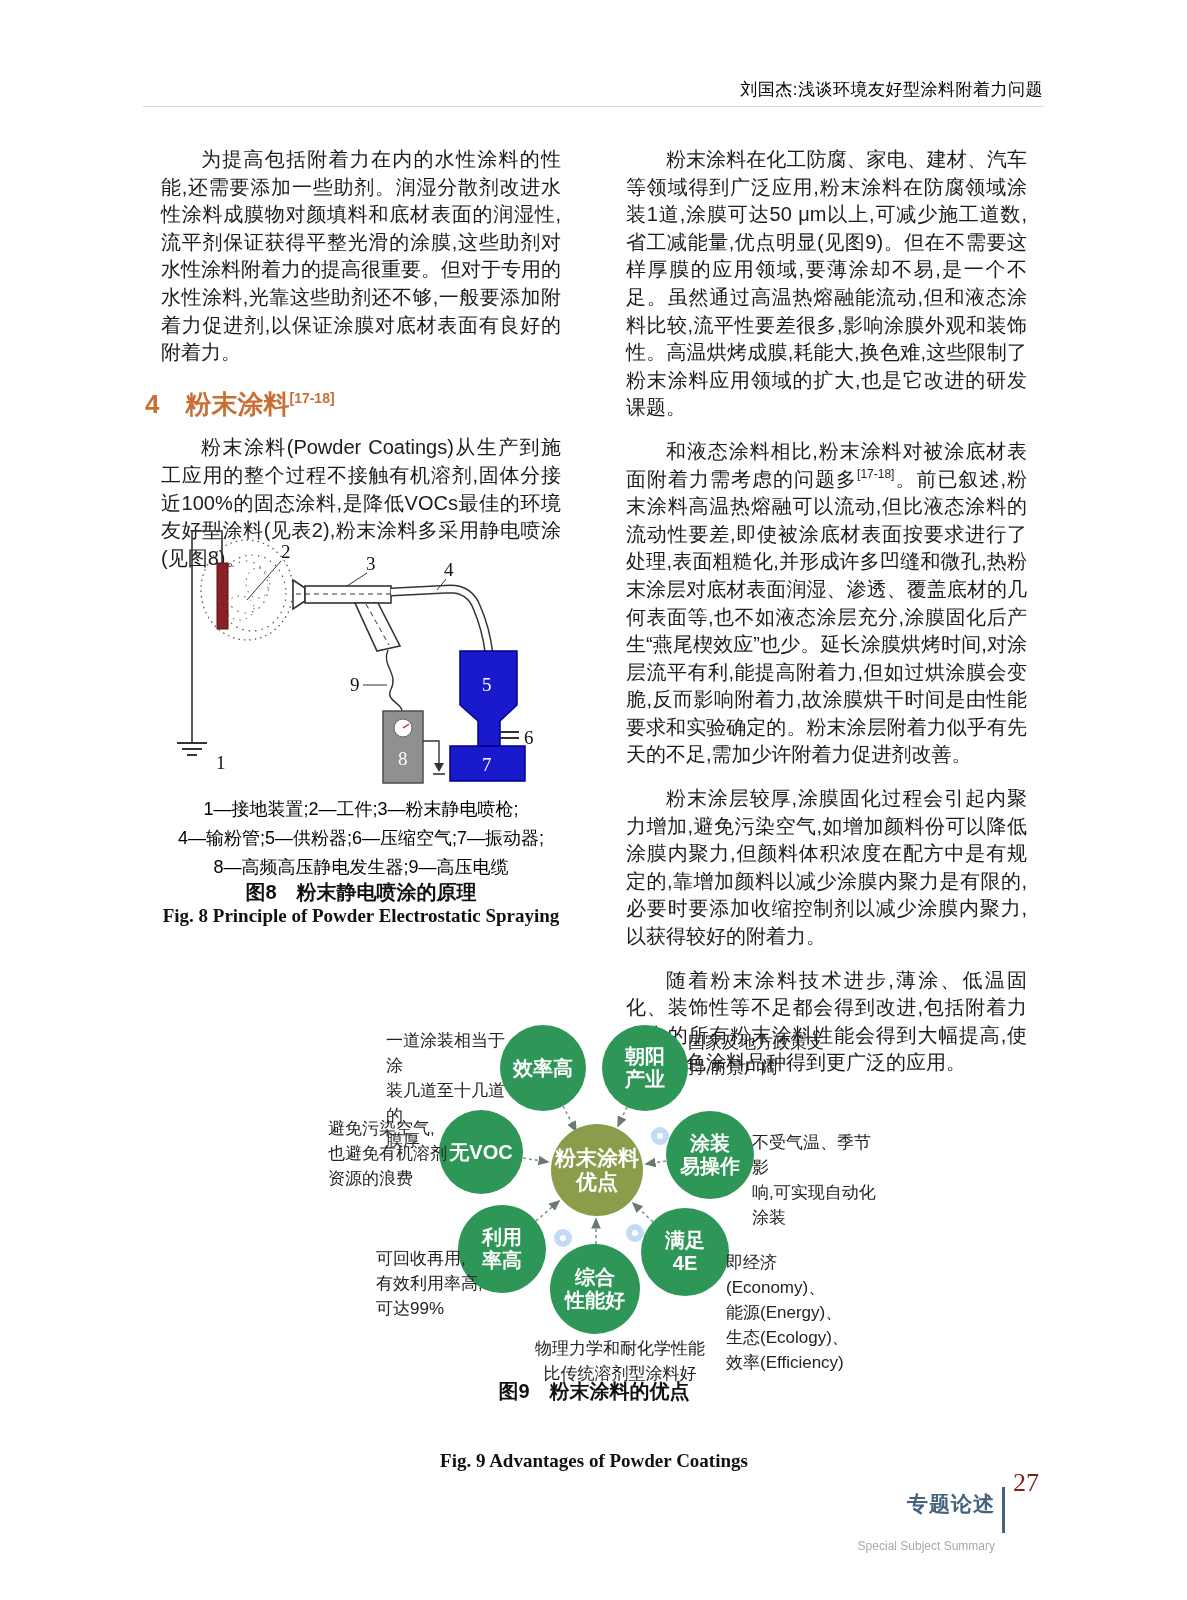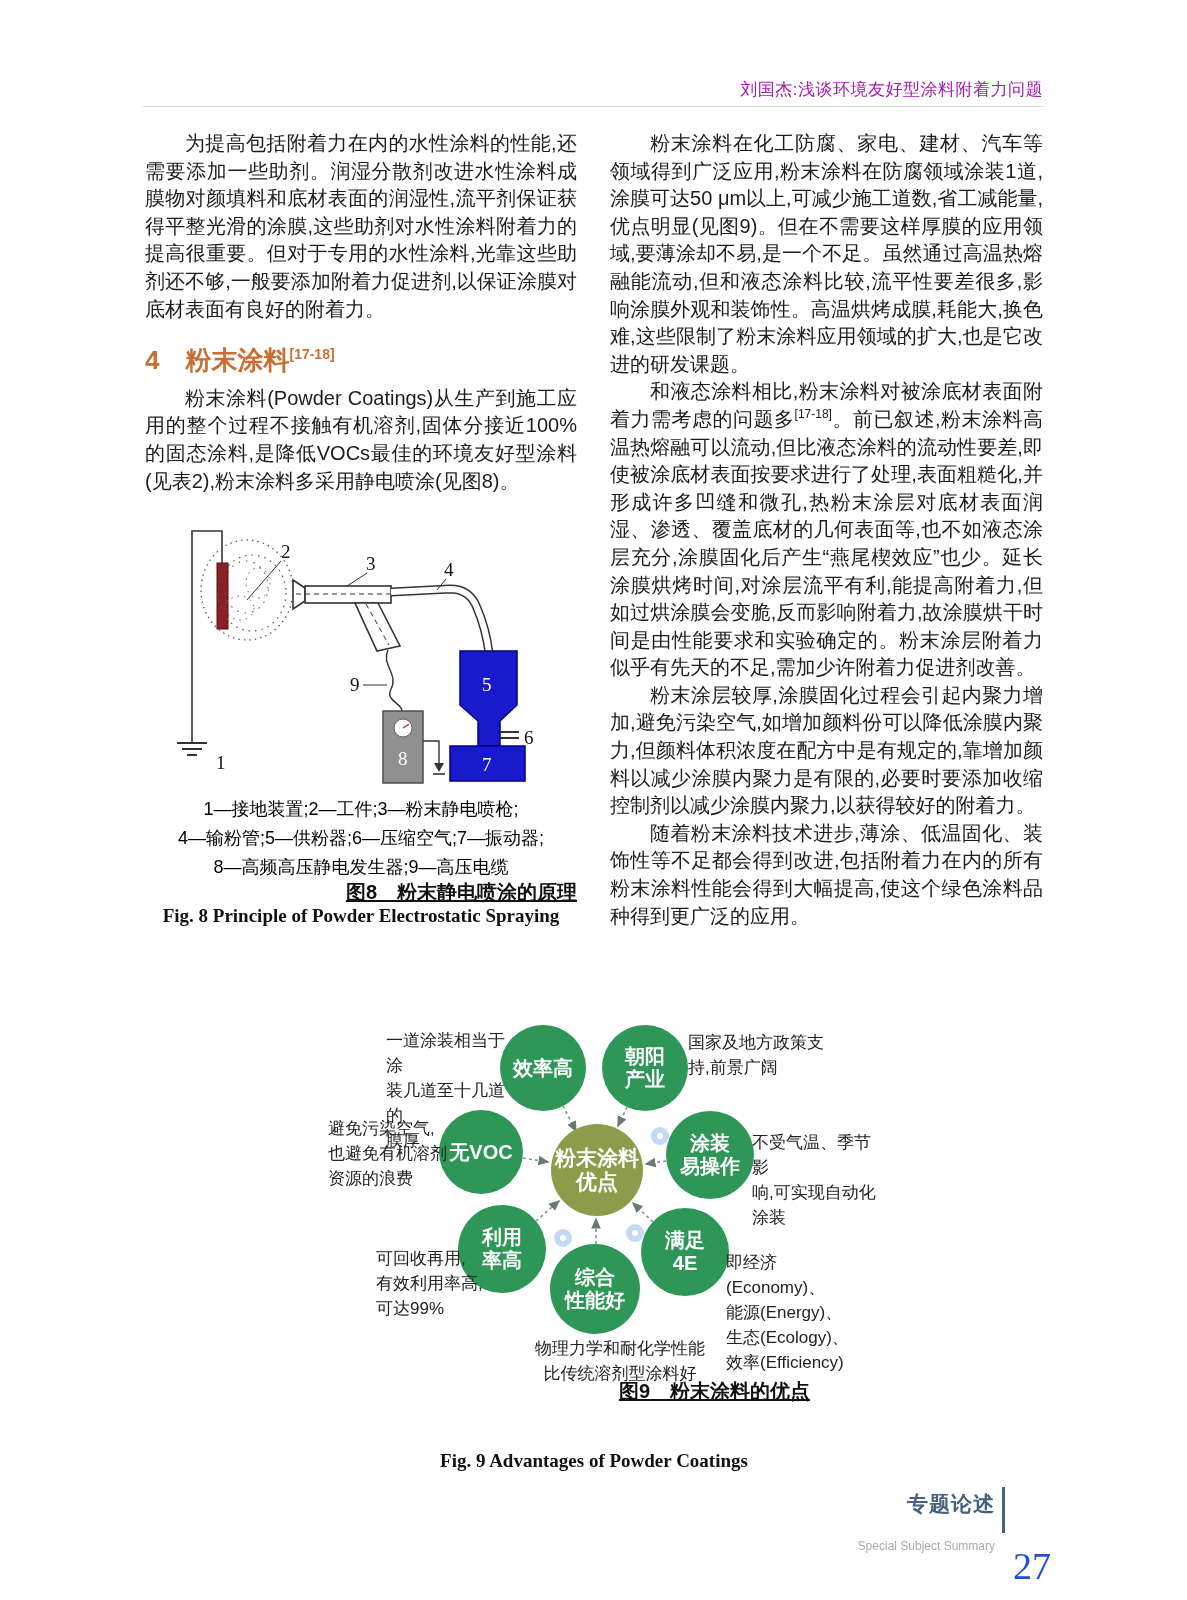--- a/index.html
+++ b/index.html
@@ -1,36 +1,36 @@
 <!DOCTYPE html>
 <html><head>
 <meta charset="utf-8">
 <style>
   html,body{margin:0;padding:0;background:#ffffff;}
   .page{position:relative;width:1187px;height:1600px;background:#ffffff;overflow:hidden;
         font-family:"Liberation Sans","DejaVu Sans",sans-serif;color:#1c1c1c;}
   
   .running-head{position:absolute;top:78px;left:143px;width:900px;text-align:right;
-        font-size:17px;color:#a21caf;letter-spacing:.5px;}
+        font-size:17px;color:#000000;letter-spacing:.5px;}
   .header-rule{position:absolute;top:106px;left:143px;width:901px;height:1px;background:#d9d9d9;}
   
   .col{position:absolute;top:130px;font-size:20px;line-height:27.6px;text-align:justify;}
   .col-left{left:145px;width:432px;}
   .col-right{left:610px;width:433px;}
-  .para{margin:0;text-indent:2em;}
+  .para{margin:16px;text-indent:2em;}
   sup.ref{font-size:12px;vertical-align:super;line-height:0;}
   .section-head{margin:24px 0 10px 0;color:#c96f33;font-weight:bold;font-size:26px;
         text-indent:0;display:flex;align-items:baseline;}
   .section-head .num{margin-right:26px;}
   .section-head sup.ref{font-size:14px;font-weight:bold;}
   
   .fig8-svg{position:absolute;left:150px;top:513px;width:440px;height:278px;}
   .fig8-legend{position:absolute;left:145px;top:795px;width:432px;text-align:center;
         color:#000000;font-size:18px;line-height:29px;}
-  .fig-cap-zh{position:absolute;width:432px;text-align:right;font-weight:bold;font-size:20px;color:#111;text-decoration:underline;}
+  .fig-cap-zh{position:absolute;width:432px;text-align:center;font-weight:bold;font-size:20px;color:#111;}
   .fig-cap-en{position:absolute;width:432px;text-align:center;font-weight:bold;font-size:19px;color:#111;
         font-family:"Liberation Serif","DejaVu Serif",serif;}
   .cap8-zh{left:145px;top:879px;}
   .cap8-en{left:145px;top:905px;}
   
   .fig9{position:absolute;left:320px;top:990px;width:560px;height:400px;}
   .fig9 svg.arrows{position:absolute;left:0;top:0;width:560px;height:400px;}
   .bubble{position:absolute;border-radius:50%;display:flex;align-items:center;justify-content:center;
         color:#ffffff;font-weight:bold;text-align:center;white-space:pre-line;line-height:1.15;}
   .sat{background:#2e9657;font-size:20px;}
@@ -38,21 +38,21 @@
   .ann{position:absolute;font-size:17px;line-height:25px;color:#222;white-space:pre-line;text-align:left;}
   .ann-center{text-align:center;}
   .cap9-zh{left:378px;top:1378px;}
   .cap9-en{left:378px;top:1406px;margin-top:44px;}
   
   .footer-zh{position:absolute;left:700px;top:1490px;width:295px;text-align:right;
         font-size:21px;font-weight:bold;color:#44617e;letter-spacing:1px;}
   .footer-en{position:absolute;left:700px;top:1515px;width:295px;text-align:right;
         font-size:12px;color:#a9a9a9;margin-top:24px;}
   .footer-bar{position:absolute;left:1002px;top:1487px;width:3px;height:46px;background:#44617e;}
-  .footer-page{position:absolute;left:1013px;top:1544px;font-size:38px;color:#1d4ed8;
+  .footer-page{position:absolute;left:1013px;top:1468px;font-size:26px;color:#7f1d1d;
         font-family:"Liberation Serif","DejaVu Serif",serif;}
 </style>
 </head>
 <body>
 
 <div class="page">
 
   <div class="running-head">刘国杰:浅谈环境友好型涂料附着力问题</div>
   <div class="header-rule"></div>
 

